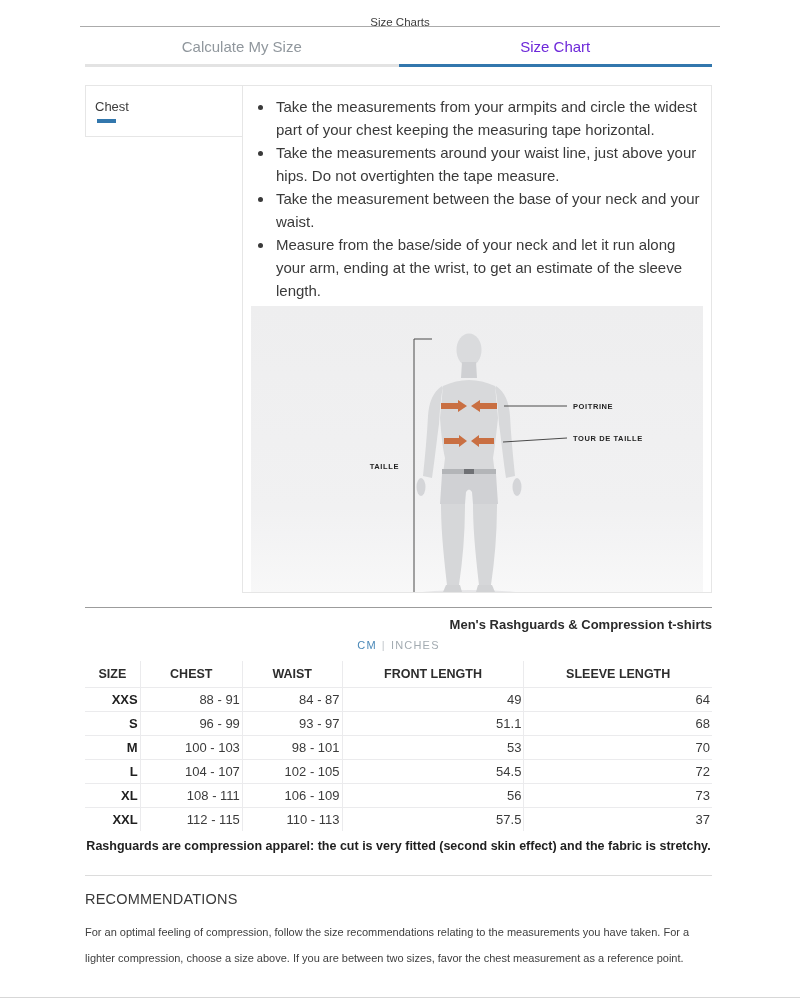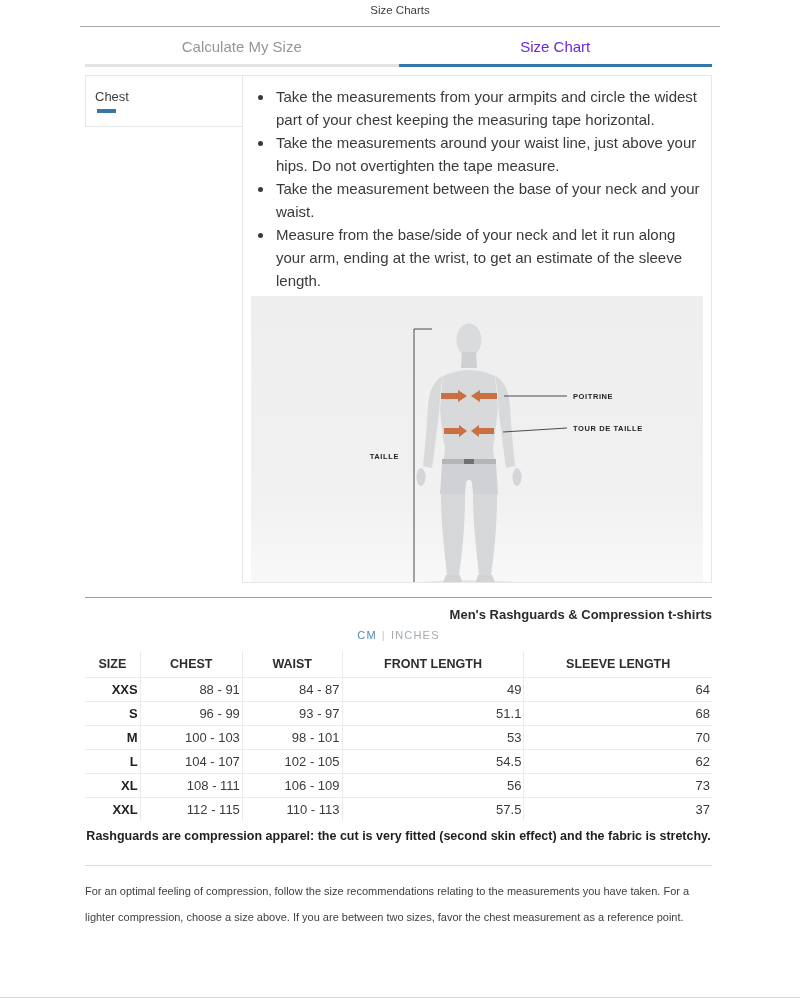--- a/index.html
+++ b/index.html
@@ -1,27 +1,27 @@
 <!DOCTYPE html>
 <html><head>
 <meta charset="utf-8">
 <style>
   html,body{margin:0;padding:0;}
   body{width:800px;height:1000px;background:#fff;color:#333;
        font-family:"Liberation Sans",sans-serif;position:relative;overflow:hidden;}
 
-  .page-title{text-align:center;font-size:11.5px;color:#3d3d3d;padding-top:4px;height:26px;box-sizing:border-box;}
+  .page-title{text-align:center;font-size:11.5px;color:#3d3d3d;padding-top:16px;height:26px;box-sizing:border-box;}
   .top-rule{border-top:1px solid #ababab;margin:0 80px;}
 
   .tabs{display:flex;margin:0 88px 0 85px;}
   .tab{flex:1;text-align:center;font-size:15px;color:#90979d;padding:11px 0 9px;
        border-bottom:3px solid #e3e3e3;cursor:pointer;}
   .tab.active{color:#6d28d9;border-bottom-color:#3277ad;text-align:center;}
 
-  .content{margin:8px 88px 0 85px;}
+  .content{margin:18px 88px 0 85px;}
 
   .panel-row{display:flex;margin-top:7px;align-items:flex-start;}
   .sidebar-box{width:157px;height:52px;box-sizing:border-box;border:1px solid #e6e6e6;border-right:none;cursor:pointer;}
   .sidebar-label{font-size:13px;color:#3c3c3c;margin:13px 0 0 9px;}
   .sidebar-underline{width:19px;height:4px;background:#3277ad;margin:5px 0 0 11px;}
 
   .main-panel{width:470px;height:508px;box-sizing:border-box;border:1px solid #e6e6e6;overflow:hidden;}
   .bullets{margin:9px 4px 0 0;padding-left:31px;font-size:15px;line-height:23px;color:#3a3a3a;}
   .bullets li{padding-left:2px;}
   .figure{margin:4px 8px 0 8px;height:325px;
@@ -174,21 +174,21 @@
         <td>100 - 103</td>
         <td>98 - 101</td>
         <td>53</td>
         <td>70</td>
       </tr>
       <tr>
         <td class="size">L</td>
         <td>104 - 107</td>
         <td>102 - 105</td>
         <td>54.5</td>
-        <td>62</td>
+        <td>72</td>
       </tr>
       <tr>
         <td class="size">XL</td>
         <td>108 - 111</td>
         <td>106 - 109</td>
         <td>56</td>
         <td>73</td>
       </tr>
       <tr>
         <td class="size">XXL</td>
@@ -196,17 +196,18 @@
         <td>110 - 113</td>
         <td>57.5</td>
         <td>37</td>
       </tr>
     </tbody>
   </table>
 
   <div class="table-note">Rashguards are compression apparel: the cut is very fitted (second skin effect) and the fabric is stretchy.</div>
 
   <div class="rec-rule"></div>
+  <div class="rec-heading">RECOMMENDATIONS</div>
   <div class="rec-body">For an optimal feeling of compression, follow the size recommendations relating to the measurements you have taken. For a lighter compression, choose a size above. If you are between two sizes, favor the chest measurement as a reference point.</div>
 
 </div>
 
 <div class="bottom-rule"></div>
 
 </body></html>

